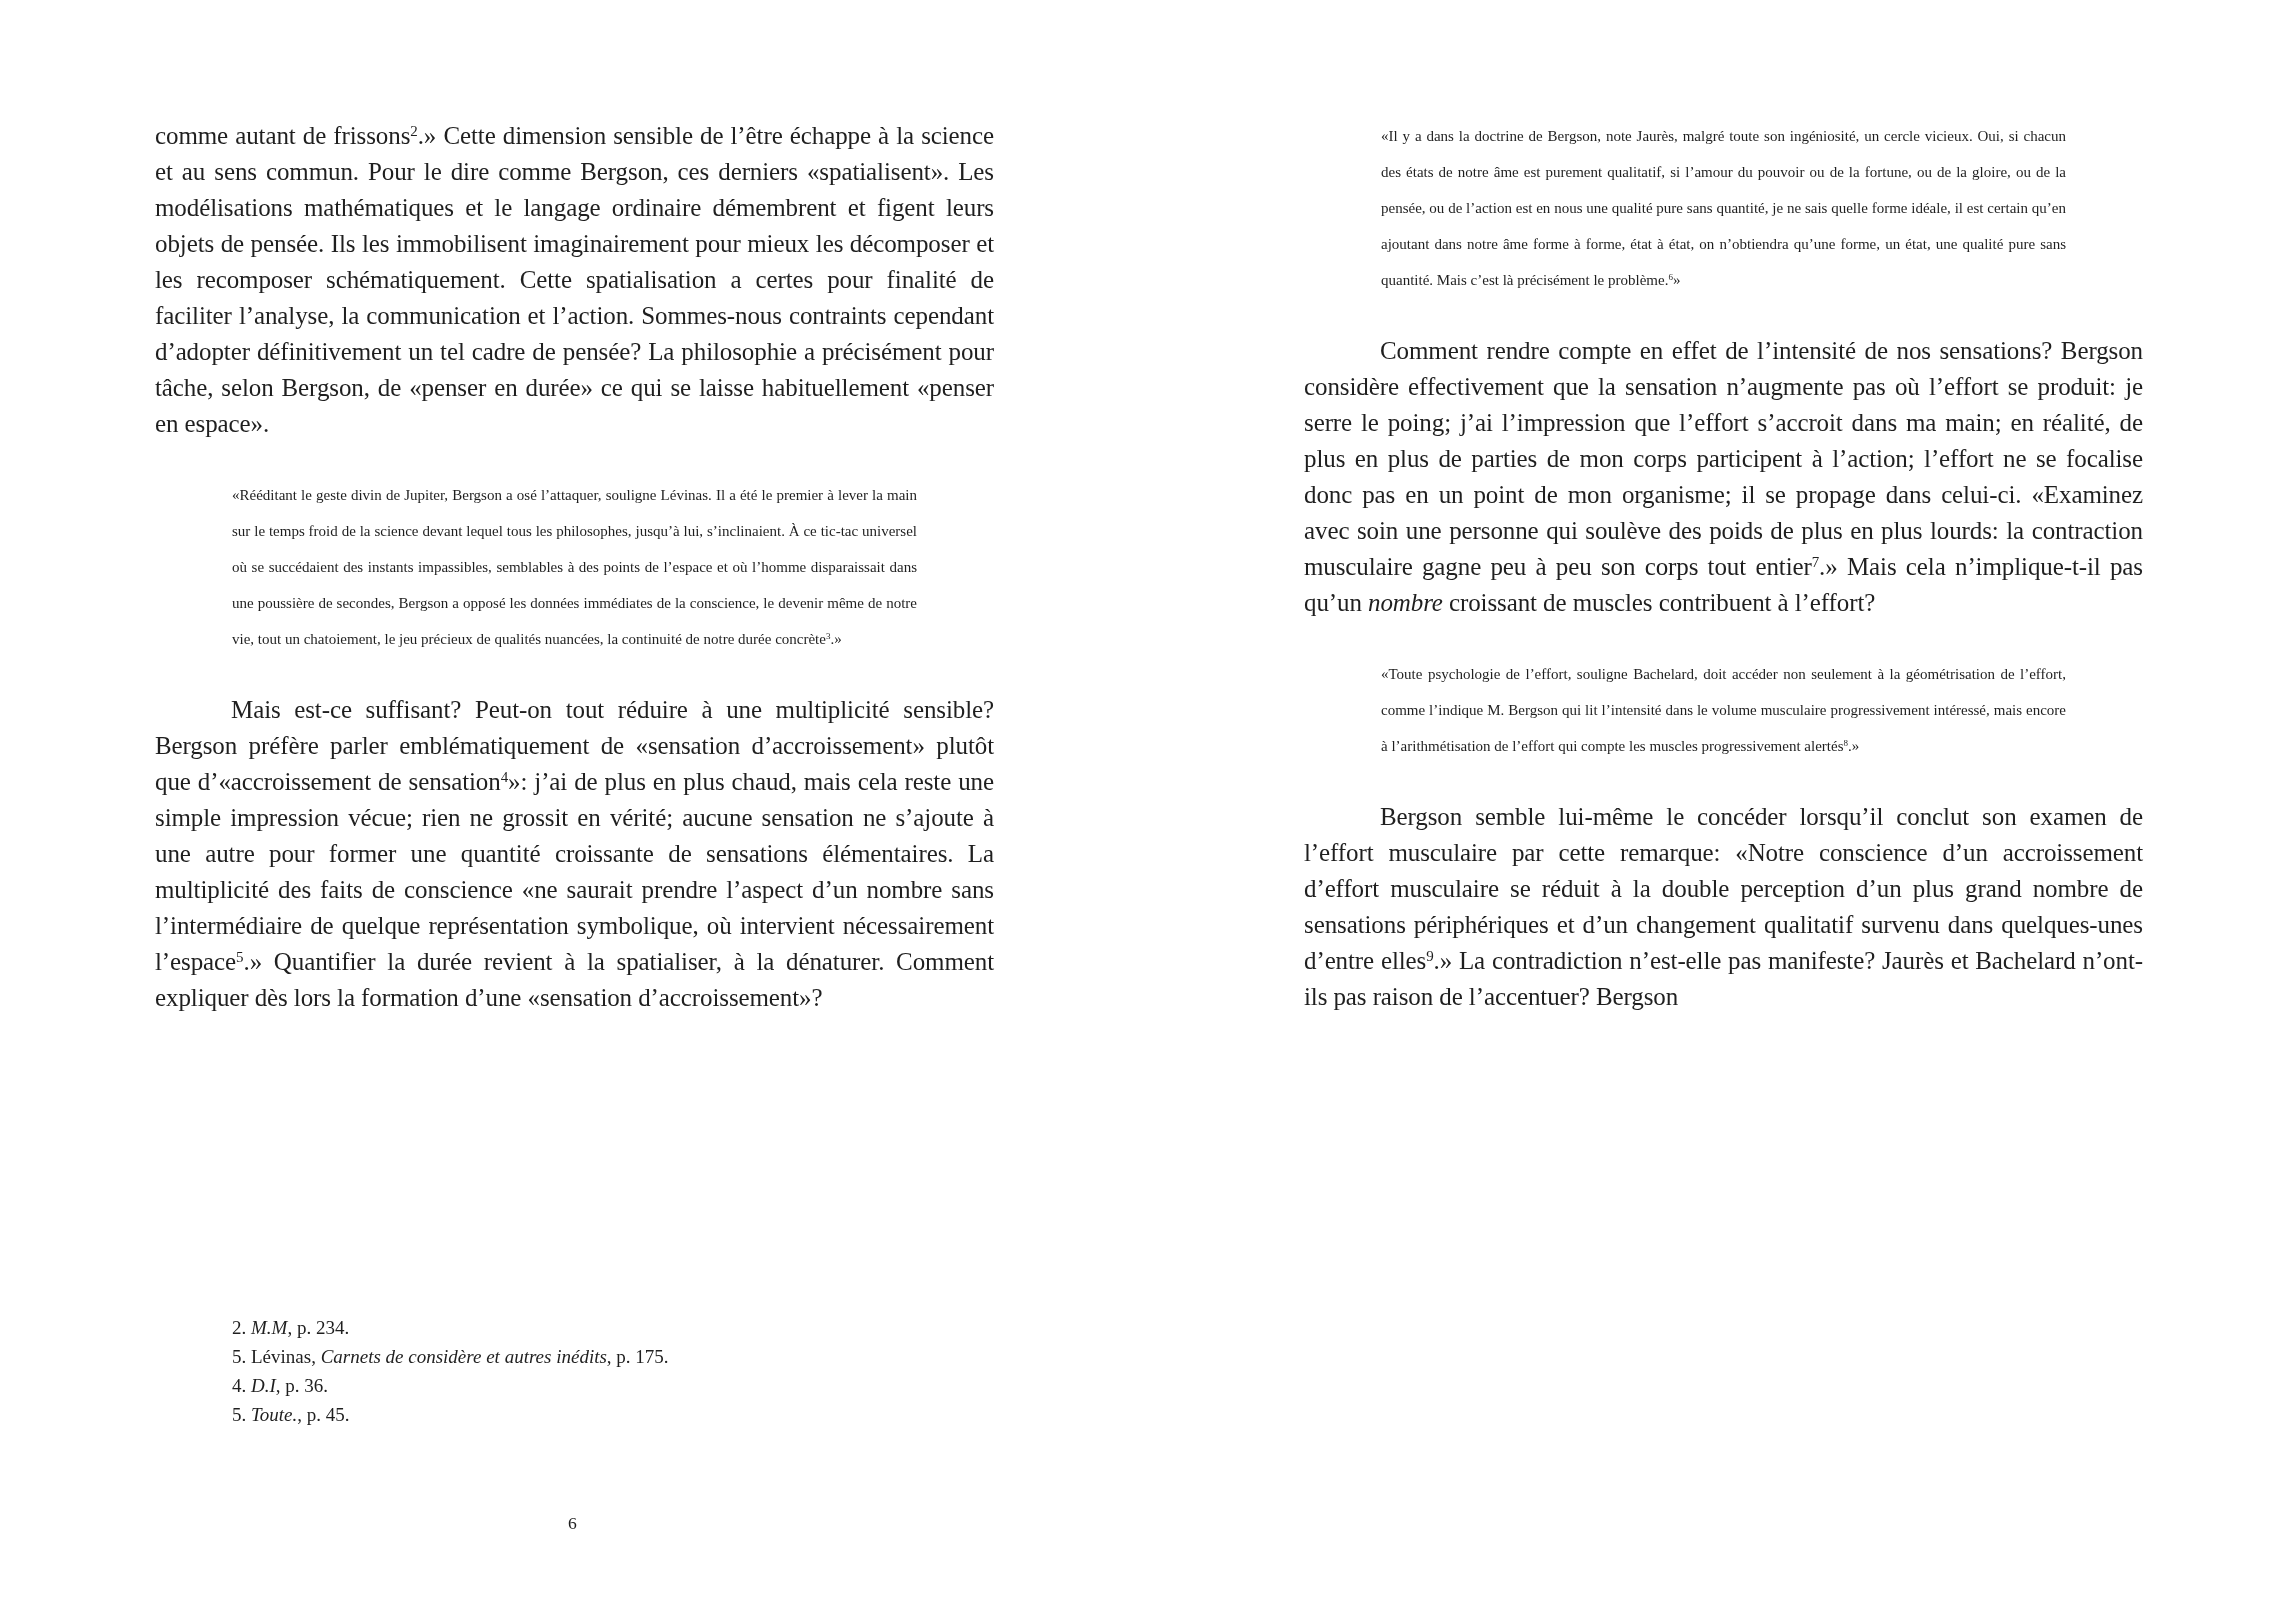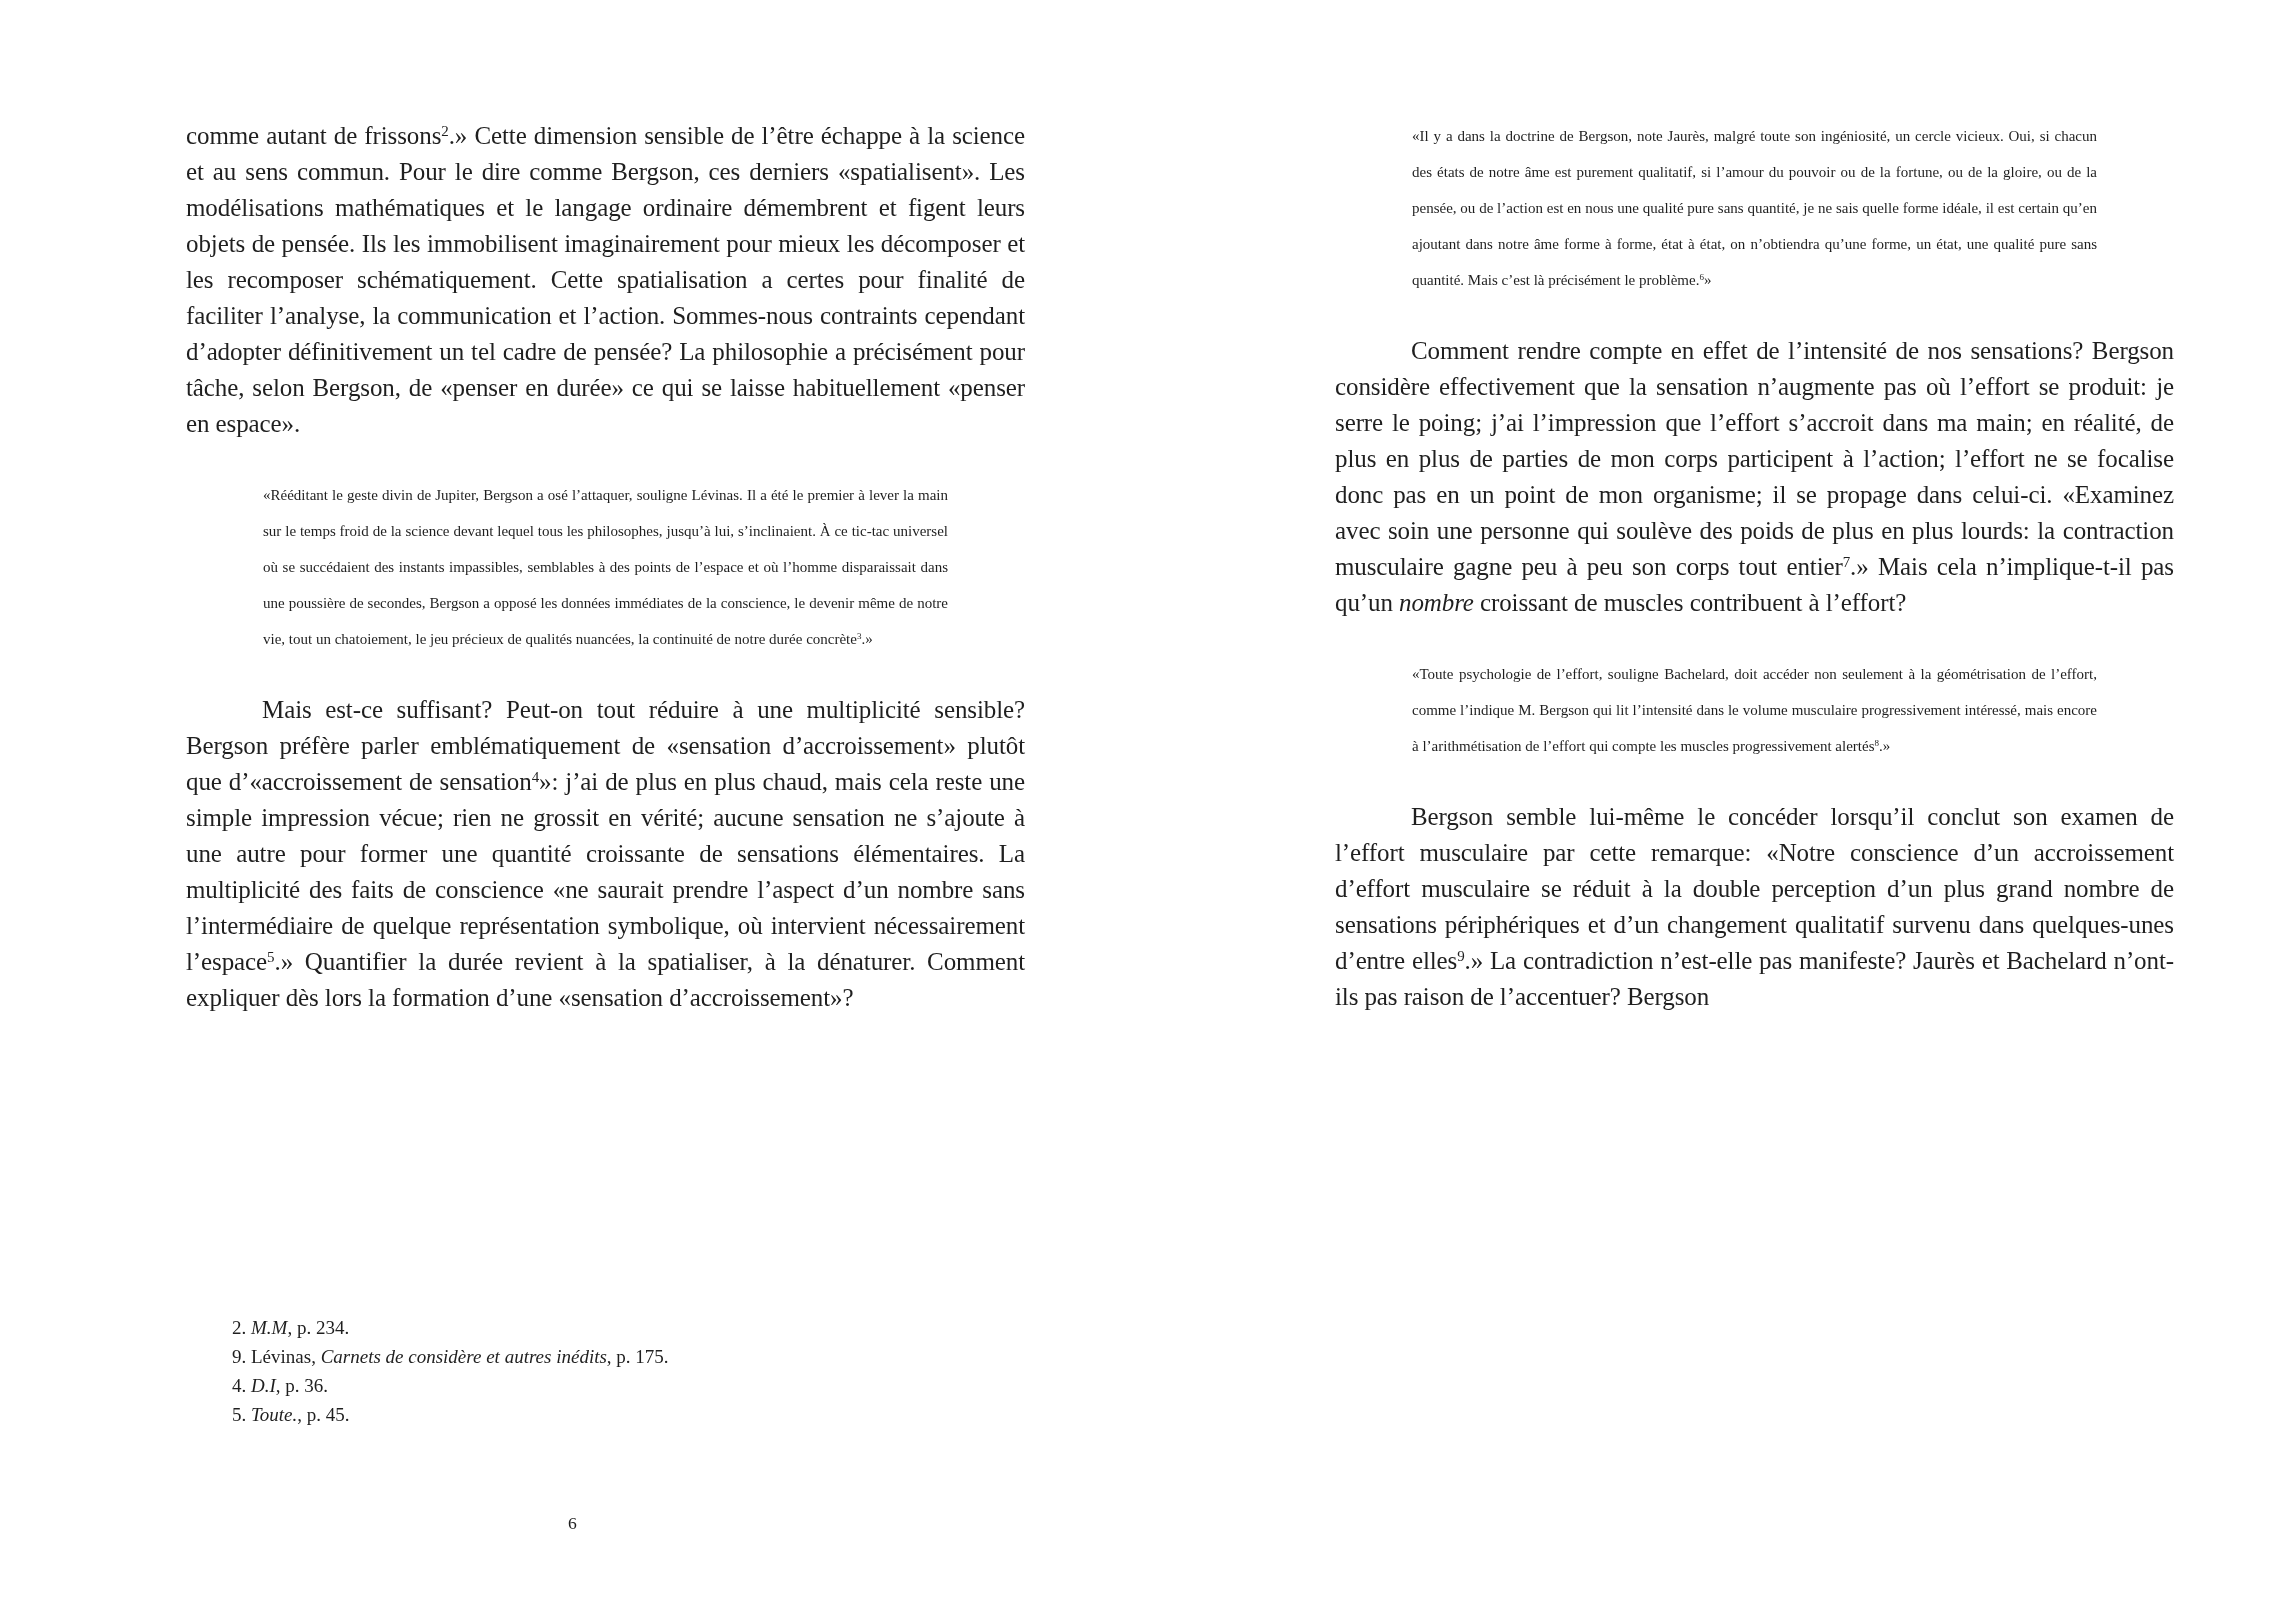--- a/index.html
+++ b/index.html
@@ -5,21 +5,21 @@
   html, body { margin: 0; padding: 0; background: #ffffff; }
   body {
     width: 2285px; height: 1621px; position: relative; overflow: hidden;
     font-family: "Liberation Serif", "DejaVu Serif", serif;
     color: #1f1f1f;
   }
   .page { position: absolute; top: 0; height: 1621px; }
   .page-left { left: 0; width: 1142px; }
   .page-right { left: 1142px; width: 1143px; }
 
-  .column { position: absolute; margin-left: 31px; }
+  .column { position: absolute; }
   .page-left .column { left: 155px; top: 118px; width: 839px; }
   .page-right .column { left: 162px; top: 118px; width: 839px; }
 
   .body-text {
     font-size: 25px; line-height: 36px; text-align: justify;
     margin: 0; hyphens: manual; letter-spacing: -0.1px;
   }
   .indent { text-indent: 76px; }
   .block-quote {
     font-size: 15px; line-height: 36px; text-align: justify;
@@ -45,21 +45,21 @@
 <div class="page page-left">
   <div class="column">
     <p class="body-text"><span>comme autant de frissons</span><sup>2</sup><span>.» Cette dimension sensible de l’être échappe à la science et au sens commun. Pour le dire comme Bergson, ces derniers «spatialisent». Les modélisations mathématiques et le langage ordinaire démembrent et figent leurs objets de pensée. Ils les immobilisent ima­ginairement pour mieux les décomposer et les recomposer schématique­ment. Cette spatialisation a certes pour finalité de faciliter l’analyse, la communication et l’action. Sommes-nous contraints cependant d’adopter définitivement un tel cadre de pensée? La philosophie a précisément pour tâche, selon Bergson, de «penser en durée» ce qui se laisse habituellement «penser en espace».</span></p>
     <div class="gap-after-body"></div>
     <p class="block-quote"><span>«Rééditant le geste divin de Jupiter, Bergson a osé l’attaquer, souligne Lévinas. Il a été le premier à lever la main sur le temps froid de la science devant lequel tous les philosophes, jusqu’à lui, s’inclinaient. À ce tic-tac universel où se succédaient des instants impassibles, semblables à des points de l’espace et où l’homme disparaissait dans une poussière de secondes, Bergson a opposé les données immédiates de la conscience, le devenir même de notre vie, tout un chatoiement, le jeu précieux de qualités nuancées, la continuité de notre durée concrète</span><sup>3</sup><span>.»</span></p>
     <div class="gap-small"></div>
     <p class="body-text indent"><span>Mais est-ce suffisant? Peut-on tout réduire à une multiplicité sen­sible? Bergson préfère parler emblématiquement de «sensation d’accrois­sement» plutôt que d’«accroissement de sensation</span><sup>4</sup><span>»: j’ai de plus en plus chaud, mais cela reste une simple impression vécue; rien ne grossit en vérité; aucune sensation ne s’ajoute à une autre pour former une quan­tité croissante de sensations élémentaires. La multiplicité des faits de conscience «ne saurait prendre l’aspect d’un nombre sans l’intermédiaire de quelque représentation symbolique, où intervient nécessairement l’es­pace</span><sup>5</sup><span>.» Quantifier la durée revient à la spatialiser, à la dénaturer. Comment expliquer dès lors la formation d’une «sensation d’accroissement»?</span></p>
   </div>
   <div class="footnotes">
       <p class="footnote"><span>2. </span><em>M.M</em><span>, p. 234.</span></p>
-      <p class="footnote"><span>9. Lévinas, </span><em>Carnets de considère et autres inédits</em><span>, p. 175.</span></p>
+      <p class="footnote"><span>5. Lévinas, </span><em>Carnets de considère et autres inédits</em><span>, p. 175.</span></p>
       <p class="footnote"><span>4. </span><em>D.I</em><span>, p. 36.</span></p>
       <p class="footnote"><span>5. </span><em>Toute.</em><span>, p. 45.</span></p>
     </div>
   <div class="page-number">6</div>
 </div>
 
 <div class="page page-right">
   <div class="column">
     <p class="block-quote"><span>«Il y a dans la doctrine de Bergson, note Jaurès, malgré toute son ingéniosité, un cercle vicieux. Oui, si chacun des états de notre âme est purement qualitatif, si l’amour du pouvoir ou de la fortune, ou de la gloire, ou de la pensée, ou de l’action est en nous une qualité pure sans quantité, je ne sais quelle forme idéale, il est certain qu’en ajoutant dans notre âme forme à forme, état à état, on n’obtiendra qu’une forme, un état, une qualité pure sans quantité. Mais c’est là précisément le problème.</span><sup>6</sup><span>»</span></p>
     <div class="gap-small"></div>

